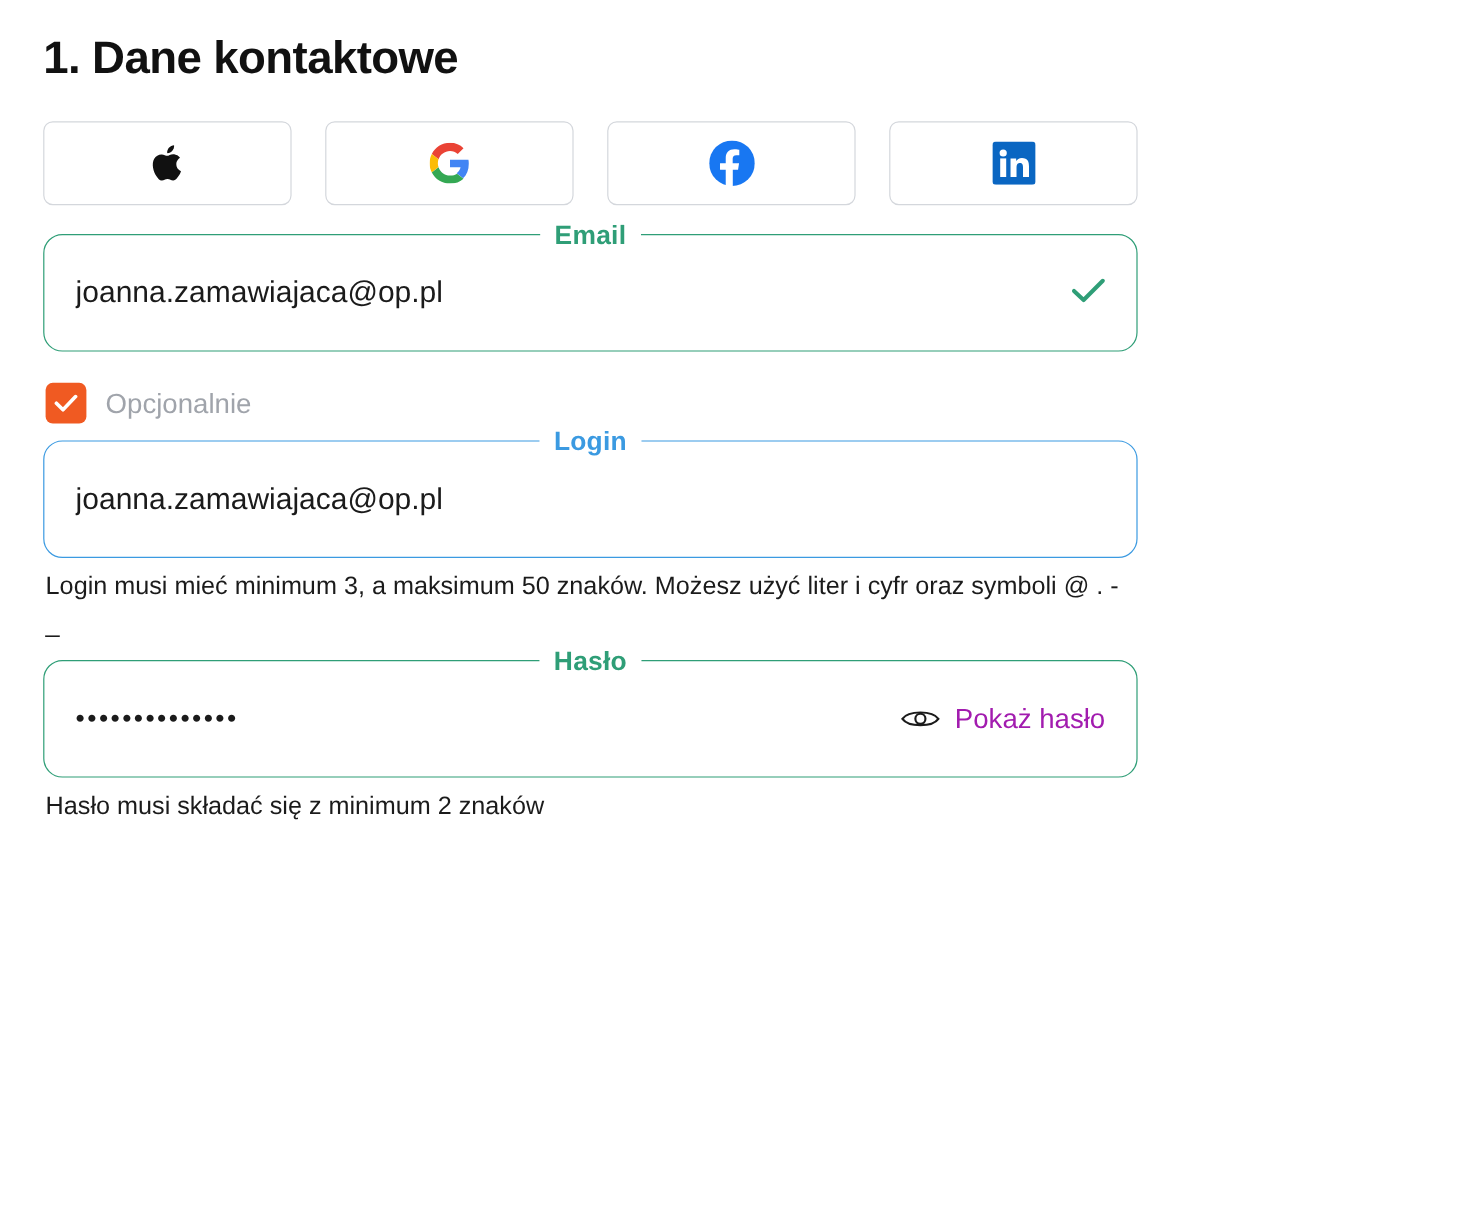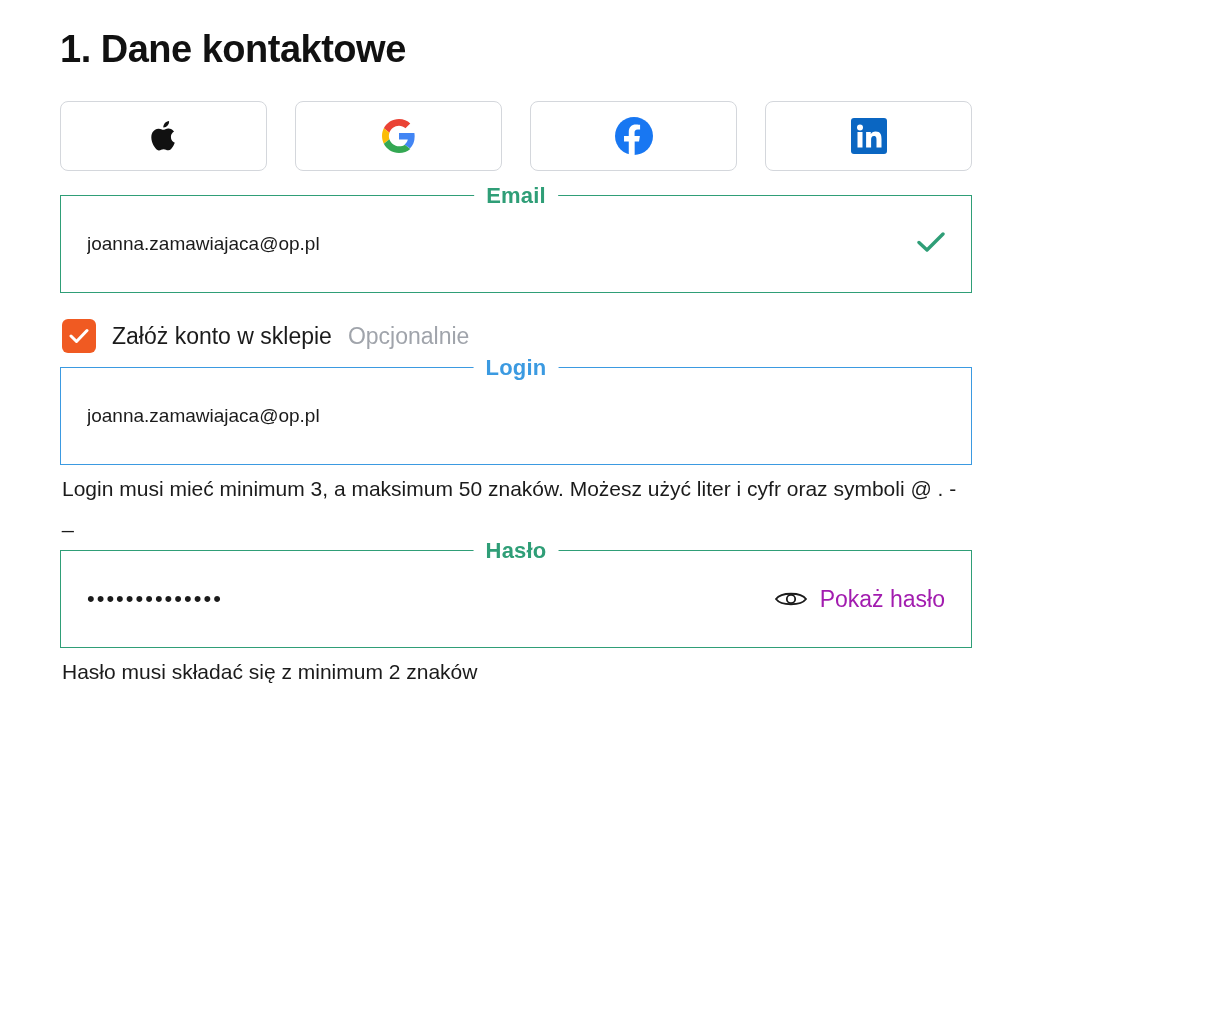--- a/index.html
+++ b/index.html
@@ -11,21 +11,20 @@
     color: #111111;
   }
   body {
     width: 1214px;
     height: 1016px;
     overflow: hidden;
   }
   .page {
     padding: 28px 36px 0 36px;
     width: 984px;
-    margin-left: 24px;
   }
   .page-title {
     font-size: 38px;
     font-weight: bold;
     letter-spacing: -0.5px;
     margin: 0 0 30px 0;
     color: #111111;
   }
   .login-line {
     font-size: 21px;
@@ -55,21 +54,21 @@
   }
   .social-btn svg { display: block; }
 
   
   .field {
     position: relative;
     margin-top: 14px;
   }
   .field-box {
     border: 1.5px solid #2f9e77;
-    border-radius: 0;
+    border-radius: 16px;
     height: 98px;
     display: flex;
     align-items: center;
     padding: 0 26px;
     background: #ffffff;
     position: relative;
   }
   .field-box.blue { border-color: #3b9ae1; }
   .field-legend {
     position: absolute;
@@ -78,21 +77,21 @@
     transform: translateX(-50%);
     background: #ffffff;
     padding: 0 12px;
     font-size: 22px;
     font-weight: bold;
     color: #2f9e77;
     letter-spacing: 0.2px;
   }
   .field-legend.blue { color: #3b9ae1; }
   .field-value {
-    font-size: 19px;
+    font-size: 25px;
     color: #1b1b1b;
     flex: 1;
     white-space: nowrap;
     overflow: hidden;
   }
   .field-value.dots {
     letter-spacing: 2px;
     font-size: 22px;
   }
   .check-icon {
@@ -211,21 +210,20 @@
     </div>
   </div>
 
 
   <div class="checkbox-row">
     <span class="checkbox">
       <svg width="20" height="16" viewBox="0 0 20 16" aria-hidden="true">
           <path d="M2 8 L7.5 13.5 L18 2.5" fill="none" stroke="#ffffff" stroke-width="3" stroke-linecap="round" stroke-linejoin="round"></path>
         </svg>
     </span>
-    <span class="checkbox-label">Załóż konto w sklepie</span>
     <span class="checkbox-optional">Opcjonalnie</span>
   </div>
 
   <div class="field">
     <div class="field-box blue">
       <span class="field-legend blue">Login</span>
       <span class="field-value" title="Login">joanna.zamawiajaca@op.pl</span>
     </div>
   </div>
   <p class="helper">Login musi mieć minimum 3, a maksimum 50 znaków. Możesz użyć liter i cyfr oraz symboli @ . - _</p>

